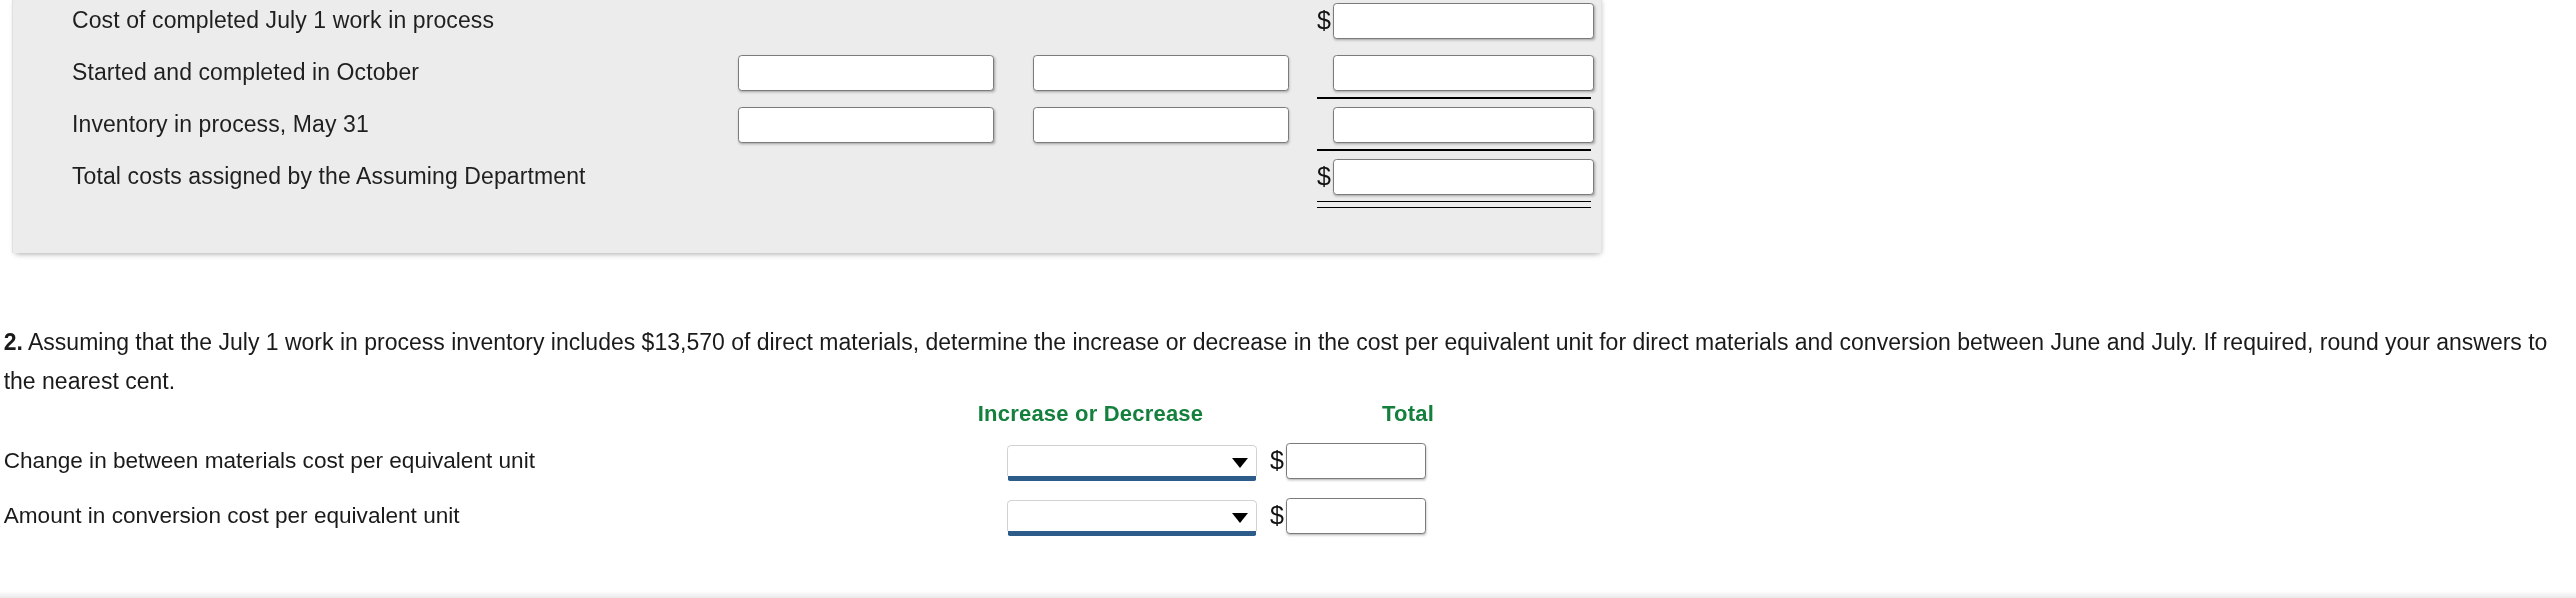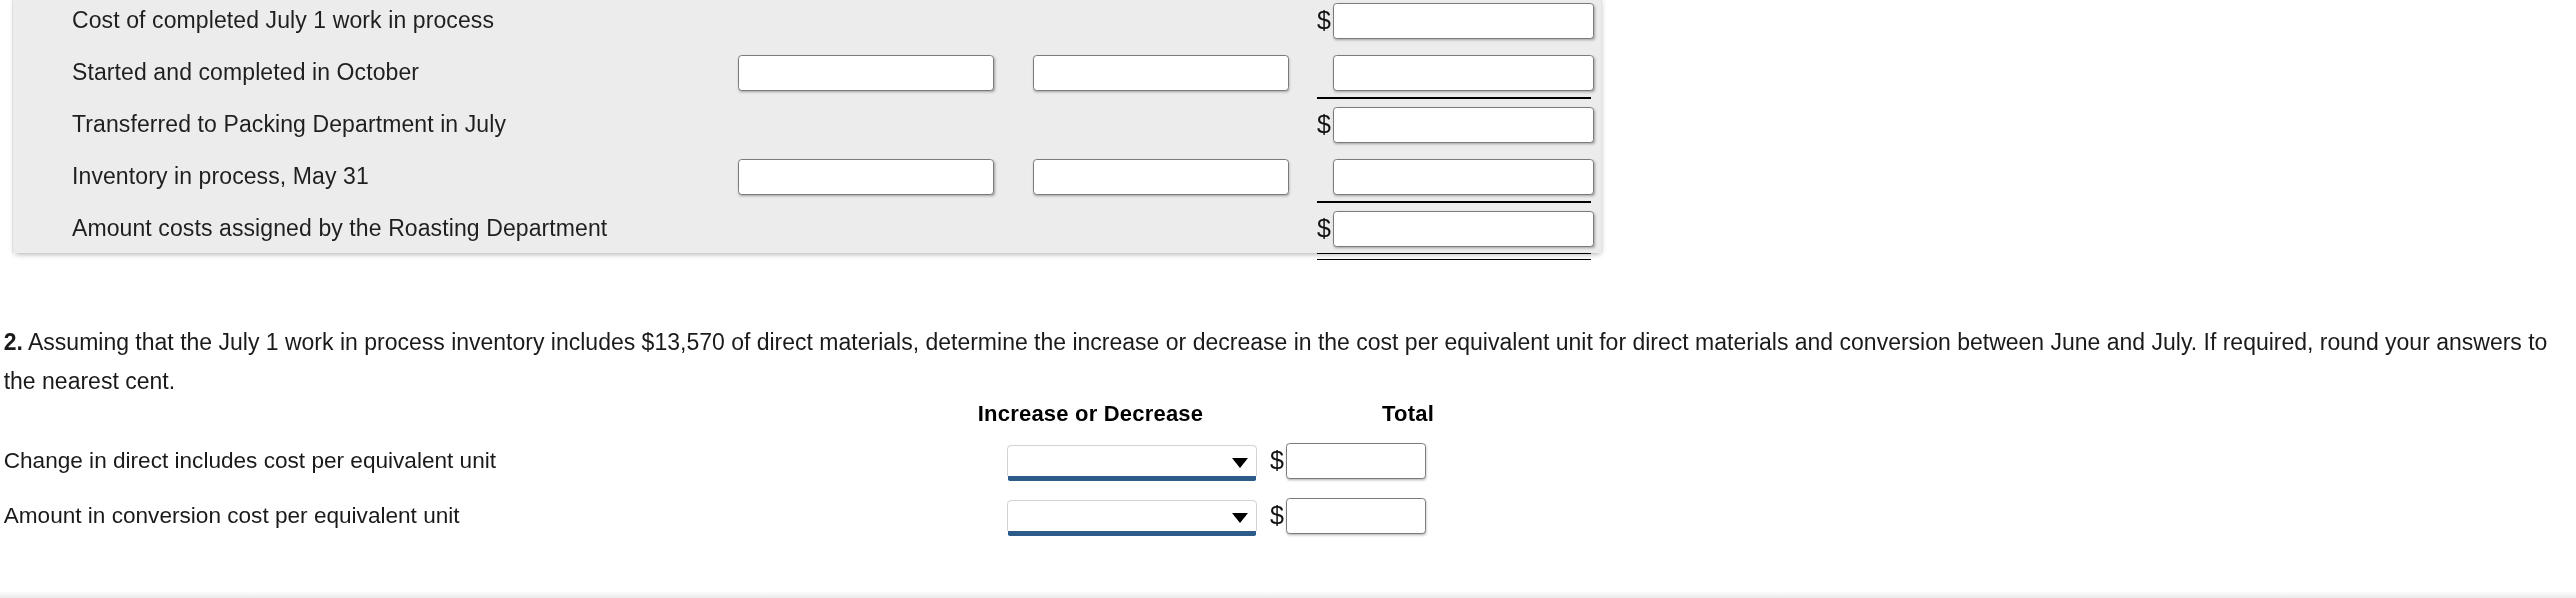--- a/index.html
+++ b/index.html
@@ -147,21 +147,21 @@
     vertical-align: middle;
   }
   .ans-col-label  { width: 911px; }
   .ans-col-select { width: 359px; }
   .ans-col-amount { width: 276px; }
 
   .ans-head {
     height: 39px;
     font-size: 22px;
     font-weight: bold;
-    color: #000000;
+    color: #15803d;
     text-align: center;
     letter-spacing: 0.2px;
   }
   .ans-head.left-blank { text-align: left; }
 
   .ans-row { height: 55px; }
   .ans-label {
     font-size: 22.6px;
     color: #1a1a1a;
     padding-left: 3.7px !important;
@@ -279,50 +279,39 @@
           <input class="tinput mid" type="text" value="" style="">
         </td>
         <td class="cell-tot rule-wrap single-rule">
           <div class="cellbox">
             <span class="dollar blank">$</span>
             <input class="tinput tot" type="text" value="" style="">
           </div>
         </td>
       </tr>
 
-      <tr>
-        <td class="row-label">Transferred to Packing Department in July</td>
-        <td></td>
-        <td></td>
-        <td class="cell-tot rule-wrap">
-          <div class="cellbox">
-            <span class="dollar">$</span>
-            <input class="tinput tot" type="text" value="" style="">
-          </div>
-        </td>
-      </tr>
 
       <tr>
         <td class="row-label">Inventory in process, May 31</td>
         <td class="cell-mid">
           <input class="tinput mid" type="text" value="" style="">
         </td>
         <td class="cell-mid">
           <input class="tinput mid" type="text" value="" style="">
         </td>
         <td class="cell-tot rule-wrap single-rule">
           <div class="cellbox">
             <span class="dollar blank">$</span>
             <input class="tinput tot" type="text" value="" style="">
           </div>
         </td>
       </tr>
 
       <tr>
-        <td class="row-label">Amount costs assigned by the Roasting Department</td>
+        <td class="row-label">Total costs assigned by the Assuming Department</td>
         <td></td>
         <td></td>
         <td class="cell-tot rule-wrap double-rule">
           <div class="cellbox">
             <span class="dollar">$</span>
             <input class="tinput tot" type="text" value="" style="">
           </div>
         </td>
       </tr>
 
@@ -345,21 +334,21 @@
     <thead>
       <tr>
         <th class="ans-head left-blank"></th>
         <th class="ans-head">Increase or Decrease</th>
         <th class="ans-head">Total</th>
       </tr>
     </thead>
     <tbody>
 
       <tr class="ans-row">
-        <td class="ans-label">Change in direct includes cost per equivalent unit</td>
+        <td class="ans-label">Change in between materials cost per equivalent unit</td>
         <td>
           <div class="sel-wrap">
             <span class="sel-value"></span>
             <span class="caret"></span>
             <span class="sel-underline"></span>
           </div>
         </td>
         <td>
           <div class="amount-cell">
             <span class="dollar2">$</span>

